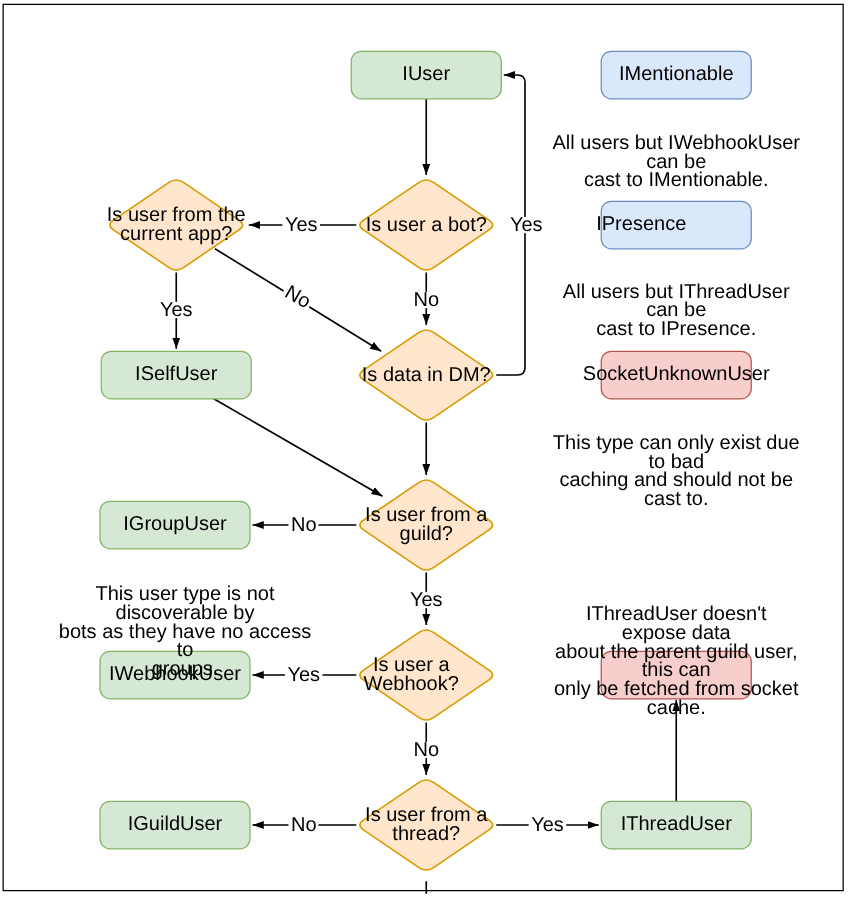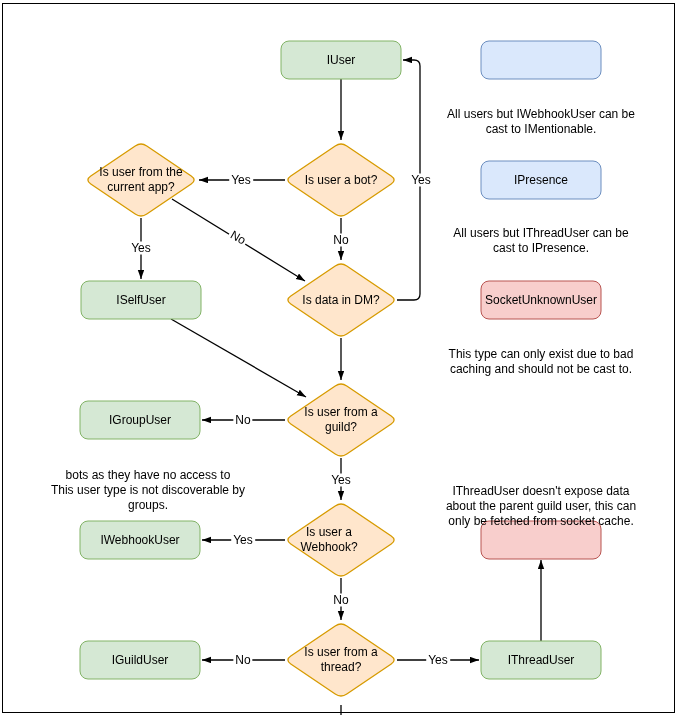--- a/index.html
+++ b/index.html
@@ -1,18 +1,18 @@
 <!DOCTYPE html>
 <html><head>
 <meta charset="utf-8">
 <style>
   html,body { margin:0; padding:0; background:#fff; }
   .canvas {
     position:relative; width:682px; height:722px; background:#ffffff;
-    font-family:"Liberation Sans", sans-serif; font-size:12px; color:#000;
+    font-family:"Liberation Sans", sans-serif; font-size:16px; color:#000;
     overflow:hidden;
   }
   .page-border {
     position:absolute; left:2px; top:3px; width:673px; height:710px;
     border:1px solid #000; box-sizing:border-box;
   }
   svg.flow { position:absolute; left:0; top:0; }
   .edge { stroke:#000; stroke-width:1.3; fill:none; }
   .node-green  { fill:#d5e8d4; stroke:#82b366; stroke-width:1; }
   .node-blue   { fill:#dae8fc; stroke:#6c8ebf; stroke-width:1; }
@@ -83,21 +83,22 @@
       <use href="#diamond-shape" class="diamond" transform="translate(341,180)"></use>
       <use href="#diamond-shape" class="diamond" transform="translate(141,180)"></use>
       <use href="#diamond-shape" class="diamond" transform="translate(341,300)"></use>
       <use href="#diamond-shape" class="diamond" transform="translate(341,420)"></use>
       <use href="#diamond-shape" class="diamond" transform="translate(341,540)"></use>
       <use href="#diamond-shape" class="diamond" transform="translate(341,660)"></use>
     </g>
   </svg>
 
   <div class="box-label" style="left:281px;top:41px">IUser</div>
-  <div class="box-label" style="left:481px;top:161px">IPresence</div>
+  <div class="box-label" style="left:481px;top:41px">IMentionable</div>
+  <div class="box-label" style="left:453px;top:161px">IPresence</div>
   <div class="box-label" style="left:481px;top:281px">SocketUnknownUser</div>
   <div class="box-label" style="left:81px;top:281px">ISelfUser</div>
   <div class="box-label" style="left:80px;top:401px">IGroupUser</div>
   <div class="box-label" style="left:80px;top:521px">IWebhookUser</div>
   <div class="box-label" style="left:80px;top:641px">IGuildUser</div>
   <div class="box-label" style="left:481px;top:641px">IThreadUser</div>
 
   <div class="diamond-label" style="left:285px;top:142px">
     <div>Is user a bot?</div>
   </div>
@@ -139,22 +140,22 @@
   </div>
   <div class="caption" style="left:441px;top:206px;width:200px">
     <div>All users but IThreadUser can be</div>
     <div>cast to IPresence.</div>
   </div>
   <div class="caption" style="left:441px;top:327px;width:200px">
     <div>This type can only exist due to bad</div>
     <div>caching and should not be cast to.</div>
   </div>
   <div class="caption" style="left:40px;top:448px;width:216px">
+    <div>This user type is not discoverable by</div>
     <div>bots as they have no access to</div>
-    <div>This user type is not discoverable by</div>
     <div>groups.</div>
   </div>
   <div class="caption" style="left:441px;top:464px;width:200px">
     <div>IThreadUser doesn't expose data</div>
     <div>about the parent guild user, this can</div>
     <div>only be fetched from socket cache.</div>
   </div>
 </div>
 
 </body></html>

